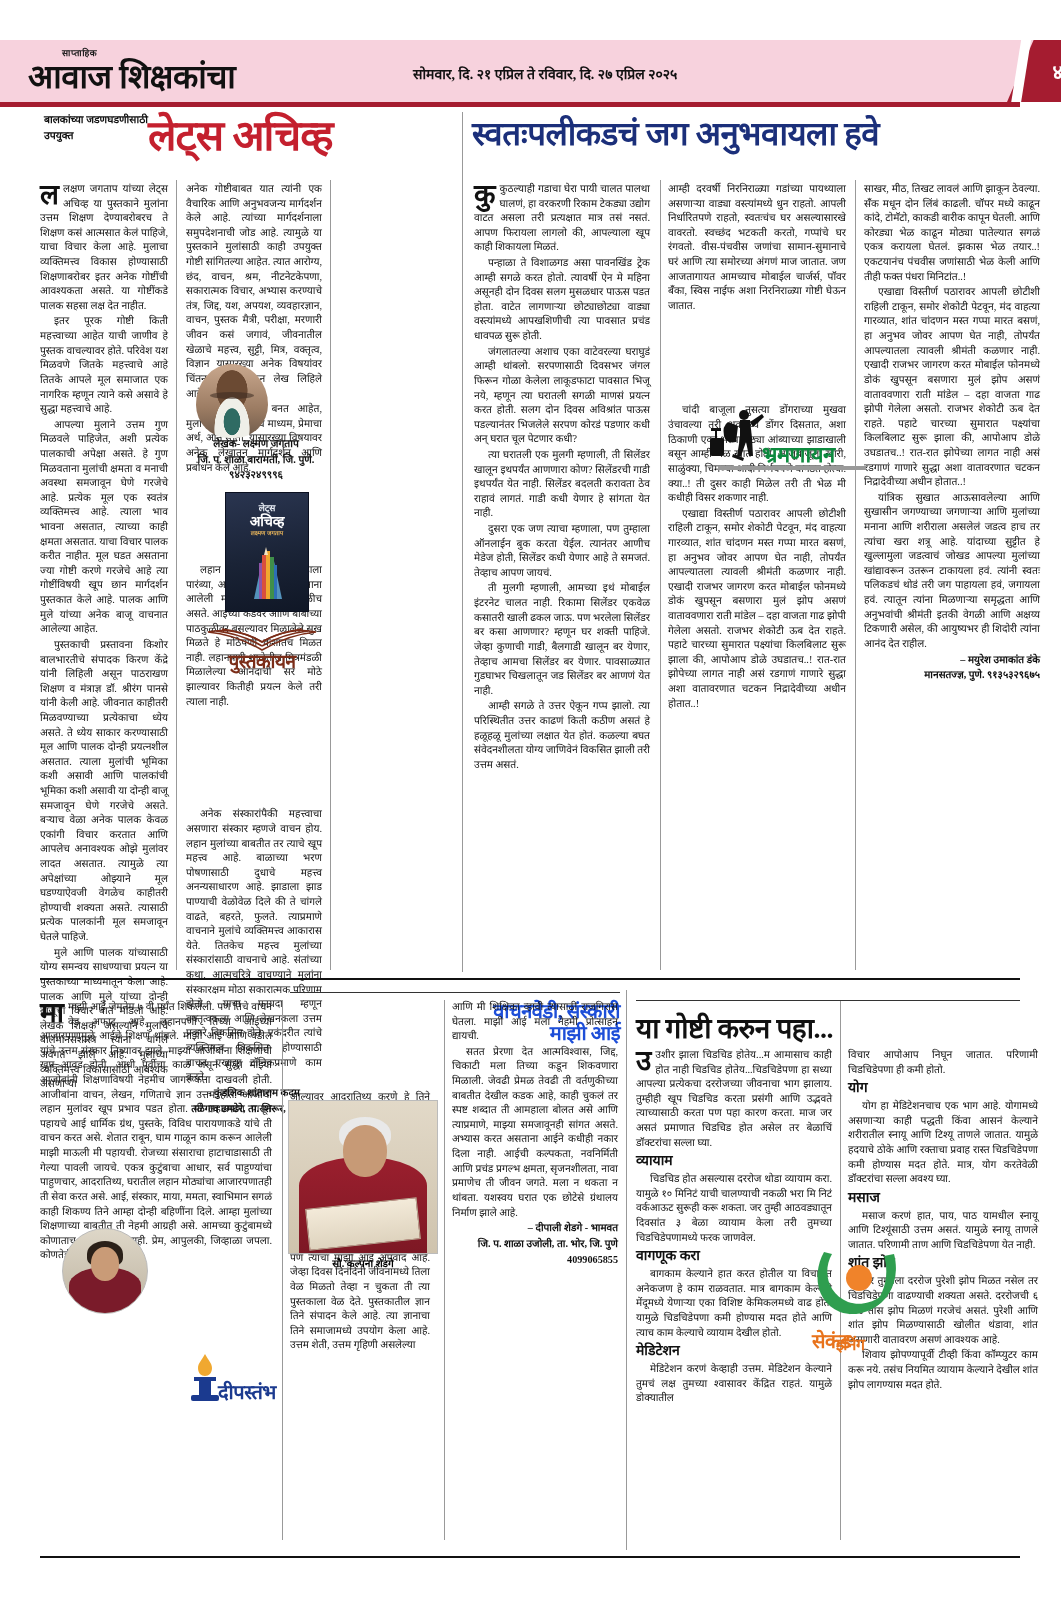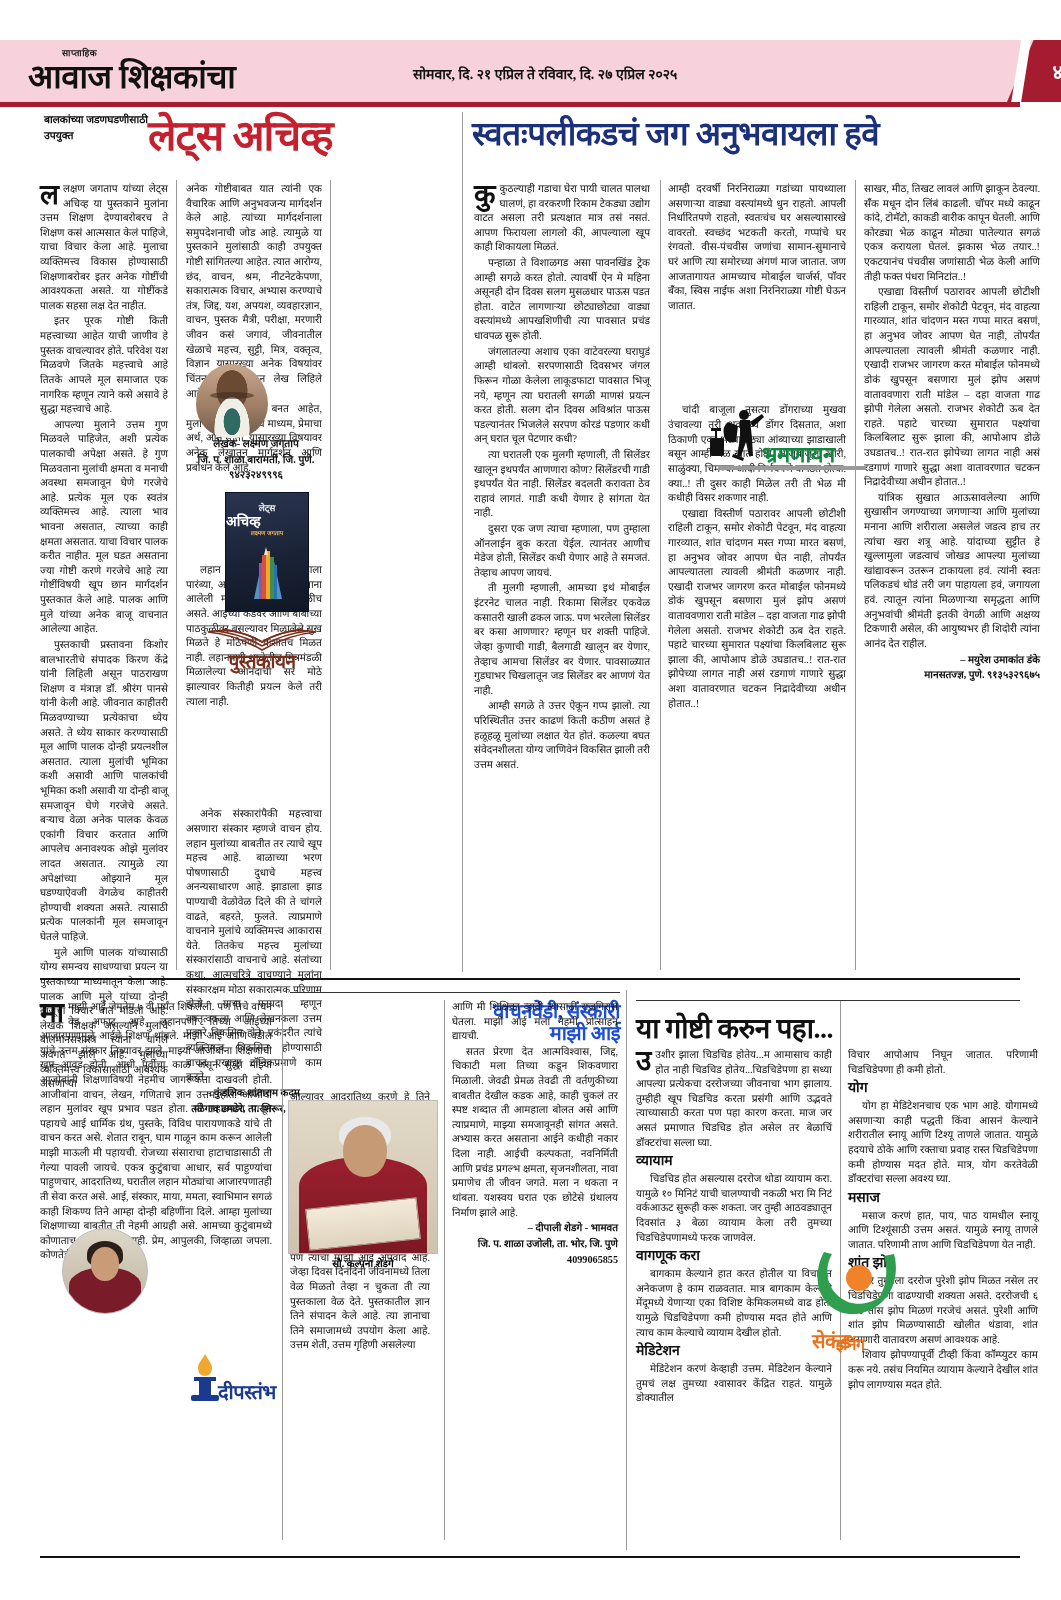--- a/index.html
+++ b/index.html
@@ -183,21 +183,21 @@
     background: linear-gradient(170deg, #2a3550, #1a2336 55%, #101726);
     overflow: hidden;
     border: 1px solid #0b1020;
   }
   .bookcover .bc-t1 {
     position:absolute; left:0; right:0; top:8px;
     text-align:center; color:#e9eef6; font-size:9px; font-weight:bold;
   }
   .bookcover .bc-t2 {
     position:absolute; left:0; right:0; top:18px;
-    color:#ffffff; font-size:14px; font-weight:bold;
+    text-align:center; color:#ffffff; font-size:14px; font-weight:bold;
   }
   .bookcover .bc-t3 {
     position:absolute; left:0; right:0; top:36px;
     text-align:center; color:#e4b25a; font-size:6px; font-weight:bold;
   }
   .pencils { position:absolute; left:22px; top:48px; width:40px; height:60px; }
 
   
   .pustakayan {
     position: absolute;

